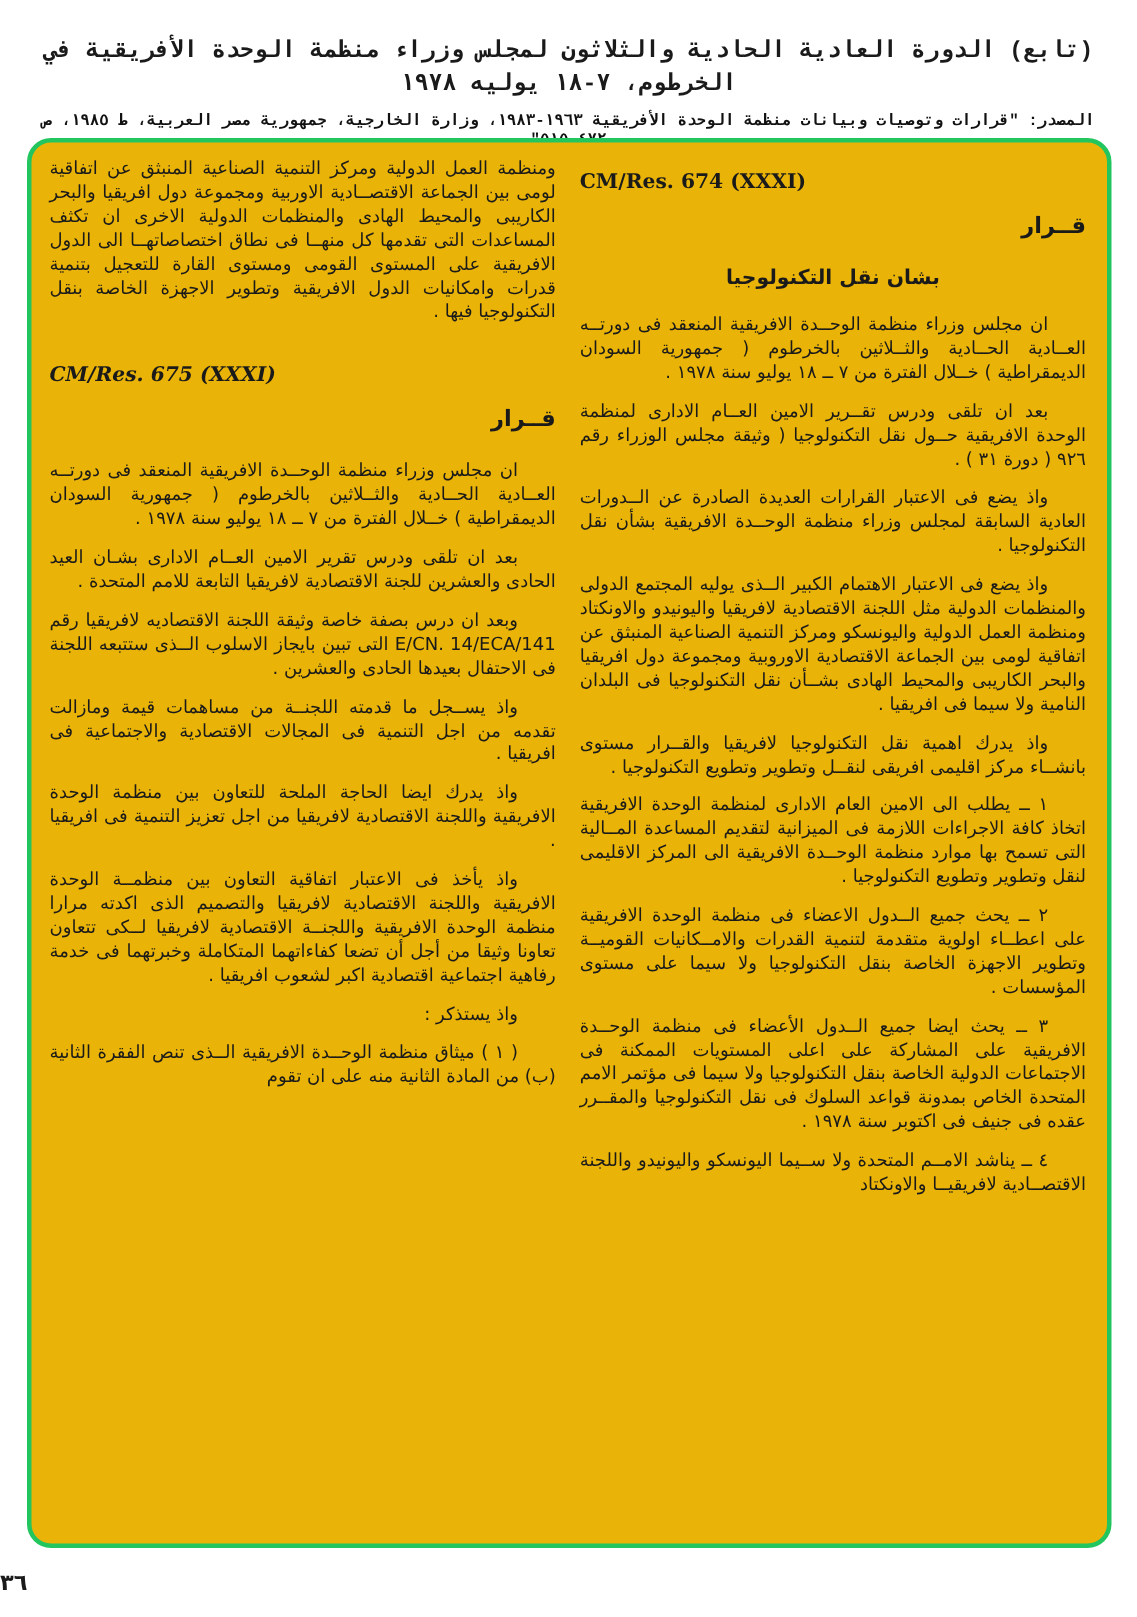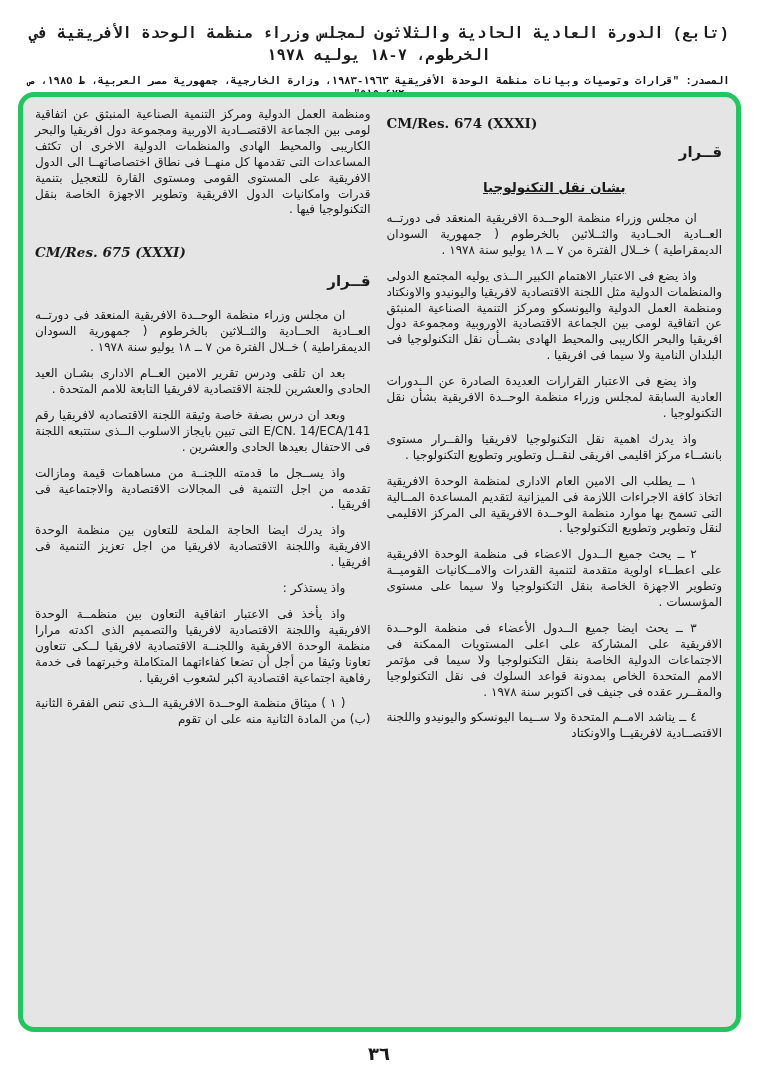--- a/index.html
+++ b/index.html
@@ -9,85 +9,86 @@
     font-family:"DejaVu Sans", sans-serif;
     color:#1a1a1a;
     overflow:hidden;
   }
   .header { position:absolute; top:24px; left:20px; right:20px; text-align:center; direction:rtl;font-family:Liberation Mono, monospace; }
   .header-title { font-size:15.5px; font-weight:bold; letter-spacing:0; line-height:1.4; }
   .header-source { font-size:10.5px; font-weight:bold; margin-top:7px; color:#111; }
 
   .green-box {
     position:absolute; left:18px; top:92px; width:723px; height:940px;
-    border:5px solid #22c55e; border-radius:16px; background:#e5e5e5; overflow:hidden;
+    border:3px solid #22c55e; border-radius:16px; background:#eab308; overflow:hidden;
   }
   .columns {
     position:absolute; top:10px; bottom:10px; left:12px; right:14px;
     direction:rtl; display:flex; gap:16px;
   }
   .col { flex:1 1 0; direction:rtl; }
 
   .res-code {
     direction:ltr; text-align:left;
     font-family:"DejaVu Serif","Liberation Serif",serif;
     font-weight:bold; font-size:13.5px; margin:8px 0 12px 0;
   }
   .col-left .res-code { margin-top:26px;font-style:italic; }
   .decree-heading { font-weight:bold; font-size:15px; margin:10px 0 18px 0; letter-spacing:1px; }
-  .decree-subject { text-align:center; font-weight:bold; font-size:13.5px; margin:0 0 16px 0;text-decoration:underline; }
+  .decree-subject { text-align:center; font-weight:bold; font-size:13.5px; margin:0 0 16px 0; }
   .decree-title-line { text-align:center; font-weight:bold; font-size:13px; line-height:2.05; }
   .decree-title-block { margin-bottom:12px; }
 
   .para {
     font-size:12px; line-height:15.9px; text-align:justify;
     text-indent:2.1em; margin-bottom:10px;
   }
   .para.no-indent { text-indent:0; }
 
   .page-number {
     position:absolute; bottom:14px; left:0; right:0;
-    text-align:center; font-weight:bold; font-size:18px;
+    text-align:left; font-weight:bold; font-size:15px;
   }
 </style>
 </head>
 <body>
 
 <div class="header">
   <div class="header-title">(تابع) الدورة العادية الحادية والثلاثون لمجلس وزراء منظمة الوحدة الأفريقية في الخرطوم، ٧-١٨ يوليه ١٩٧٨</div>
   <div class="header-source">المصدر: "قرارات وتوصيات وبيانات منظمة الوحدة الأفريقية ١٩٦٣-١٩٨٣، وزارة الخارجية، جمهورية مصر العربية، ط ١٩٨٥، ص ٤٧٢-٥١٥"</div>
 </div>
 
 <div class="green-box">
   <div class="columns">
 
     <div class="col col-right">
       <div class="res-code">CM/Res. 674 (XXXI)</div>
       <div class="decree-heading">قــرار</div>
       <div class="decree-subject">بشان نقل التكنولوجيا</div>
       <p class="para">ان مجلس وزراء منظمة الوحــدة الافريقية المنعقد فى دورتــه العــادية الحــادية والثــلاثين بالخرطوم ( جمهورية السودان الديمقراطية ) خــلال الفترة من ٧ ــ ١٨ يوليو سنة ١٩٧٨ .</p>
+      <p class="para">بعد ان تلقى ودرس تقــرير الامين العــام الادارى لمنظمة الوحدة الافريقية حــول نقل التكنولوجيا ( وثيقة مجلس الوزراء رقم ٩٢٦ ( دورة ٣١ ) .</p>
+      <p class="para">واذ يضع فى الاعتبار القرارات العديدة الصادرة عن الــدورات العادية السابقة لمجلس وزراء منظمة الوحــدة الافريقية بشأن نقل التكنولوجيا .</p>
       <p class="para">واذ يضع فى الاعتبار الاهتمام الكبير الــذى يوليه المجتمع الدولى والمنظمات الدولية مثل اللجنة الاقتصادية لافريقيا واليونيدو والاونكتاد ومنظمة العمل الدولية واليونسكو ومركز التنمية الصناعية المنبثق عن اتفاقية لومى بين الجماعة الاقتصادية الاوروبية ومجموعة دول افريقيا والبحر الكاريبى والمحيط الهادى بشــأن نقل التكنولوجيا فى البلدان النامية ولا سيما فى افريقيا .</p>
-      <p class="para">واذ يضع فى الاعتبار القرارات العديدة الصادرة عن الــدورات العادية السابقة لمجلس وزراء منظمة الوحــدة الافريقية بشأن نقل التكنولوجيا .</p>
       <p class="para">واذ يدرك اهمية نقل التكنولوجيا لافريقيا والقــرار مستوى بانشــاء مركز اقليمى افريقى لنقــل وتطوير وتطويع التكنولوجيا .</p>
       <p class="para">١ ــ يطلب الى الامين العام الادارى لمنظمة الوحدة الافريقية اتخاذ كافة الاجراءات اللازمة فى الميزانية لتقديم المساعدة المــالية التى تسمح بها موارد منظمة الوحــدة الافريقية الى المركز الاقليمى لنقل وتطوير وتطويع التكنولوجيا .</p>
       <p class="para">٢ ــ يحث جميع الــدول الاعضاء فى منظمة الوحدة الافريقية على اعطــاء اولوية متقدمة لتنمية القدرات والامــكانيات القوميــة وتطوير الاجهزة الخاصة بنقل التكنولوجيا ولا سيما على مستوى المؤسسات .</p>
       <p class="para">٣ ــ يحث ايضا جميع الــدول الأعضاء فى منظمة الوحــدة الافريقية على المشاركة على اعلى المستويات الممكنة فى الاجتماعات الدولية الخاصة بنقل التكنولوجيا ولا سيما فى مؤتمر الامم المتحدة الخاص بمدونة قواعد السلوك فى نقل التكنولوجيا والمقــرر عقده فى جنيف فى اكتوبر سنة ١٩٧٨ .</p>
       <p class="para">٤ ــ يناشد الامــم المتحدة ولا ســيما اليونسكو واليونيدو واللجنة الاقتصــادية لافريقيــا والاونكتاد</p>
     </div>
 
     <div class="col col-left">
       <p class="para no-indent">ومنظمة العمل الدولية ومركز التنمية الصناعية المنبثق عن اتفاقية لومى بين الجماعة الاقتصــادية الاوربية ومجموعة دول افريقيا والبحر الكاريبى والمحيط الهادى والمنظمات الدولية الاخرى ان تكثف المساعدات التى تقدمها كل منهــا فى نطاق اختصاصاتهــا الى الدول الافريقية على المستوى القومى ومستوى القارة للتعجيل بتنمية قدرات وامكانيات الدول الافريقية وتطوير الاجهزة الخاصة بنقل التكنولوجيا فيها .</p>
       <div class="res-code">CM/Res. 675 (XXXI)</div>
       <div class="decree-heading">قــرار</div>
       <p class="para">ان مجلس وزراء منظمة الوحــدة الافريقية المنعقد فى دورتــه العــادية الحــادية والثــلاثين بالخرطوم ( جمهورية السودان الديمقراطية ) خــلال الفترة من ٧ ــ ١٨ يوليو سنة ١٩٧٨ .</p>
       <p class="para">بعد ان تلقى ودرس تقرير الامين العــام الادارى بشـان العيد الحادى والعشرين للجنة الاقتصادية لافريقيا التابعة للامم المتحدة .</p>
       <p class="para">وبعد ان درس بصفة خاصة وثيقة اللجنة الاقتصاديه لافريقيا رقم E/CN. 14/ECA/141 التى تبين بايجاز الاسلوب الــذى ستتبعه اللجنة فى الاحتفال بعيدها الحادى والعشرين .</p>
       <p class="para">واذ يســجل ما قدمته اللجنــة من مساهمات قيمة ومازالت تقدمه من اجل التنمية فى المجالات الاقتصادية والاجتماعية فى افريقيا .</p>
       <p class="para">واذ يدرك ايضا الحاجة الملحة للتعاون بين منظمة الوحدة الافريقية واللجنة الاقتصادية لافريقيا من اجل تعزيز التنمية فى افريقيا .</p>
+      <p class="para">واذ يأخذ فى الاعتبار اتفاقية التعاون بين منظمــة الوحدة الافريقية واللجنة الاقتصادية لافريقيا والتصميم الذى اكدته مرارا منظمة الوحدة الافريقية واللجنــة الاقتصادية لافريقيا لــكى تتعاون تعاونا وثيقا من أجل أن تضعا كفاءاتهما المتكاملة وخبرتهما فى خدمة رفاهية اجتماعية اقتصادية اكبر لشعوب افريقيا .</p>
       <p class="para">واذ يستذكر :</p>
-      <p class="para">واذ يأخذ فى الاعتبار اتفاقية التعاون بين منظمــة الوحدة الافريقية واللجنة الاقتصادية لافريقيا والتصميم الذى اكدته مرارا منظمة الوحدة الافريقية واللجنــة الاقتصادية لافريقيا لــكى تتعاون تعاونا وثيقا من أجل أن تضعا كفاءاتهما المتكاملة وخبرتهما فى خدمة رفاهية اجتماعية اقتصادية اكبر لشعوب افريقيا .</p>
       <p class="para">( ١ ) ميثاق منظمة الوحــدة الافريقية الــذى تنص الفقرة الثانية (ب) من المادة الثانية منه على ان تقوم</p>
     </div>
 
   </div>
 </div>
 
 <div class="page-number">٣٦</div>
 
 </body></html>

